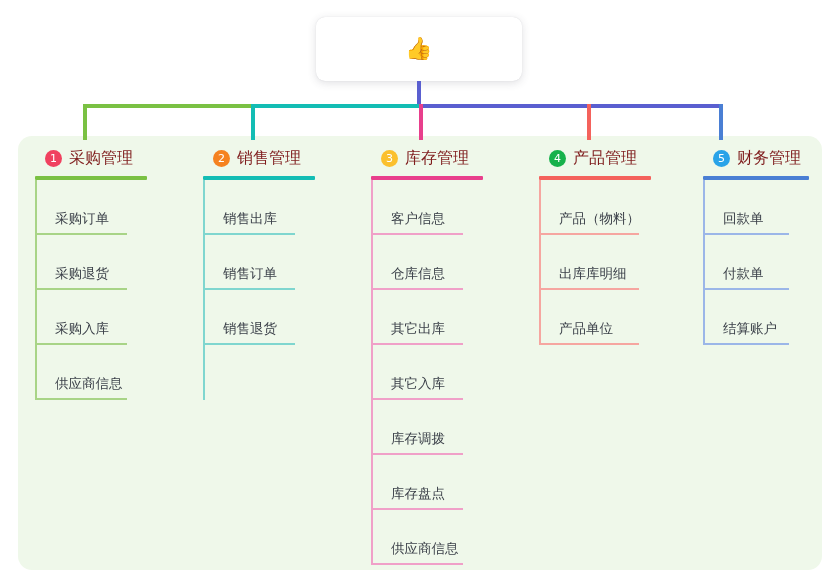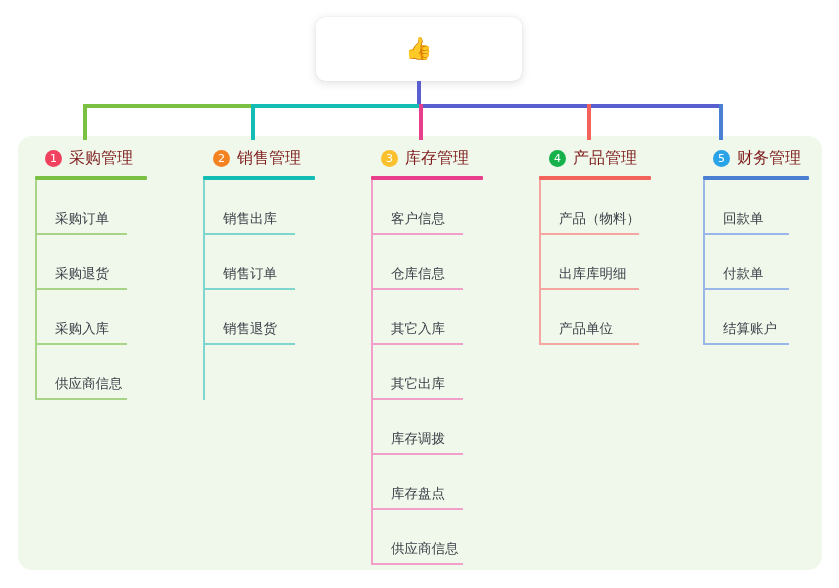--- a/index.html
+++ b/index.html
@@ -224,25 +224,25 @@
         <div class="spine" style="height: 385px; background: rgb(240, 160, 200);"></div>
         <div class="item">
           <span class="item-label">客户信息</span>
           <div class="item-rule" style="width: 92px; background: rgb(240, 160, 200);"></div>
         </div>
         <div class="item">
           <span class="item-label">仓库信息</span>
           <div class="item-rule" style="width: 92px; background: rgb(240, 160, 200);"></div>
         </div>
         <div class="item">
+          <span class="item-label">其它出库</span>
+          <div class="item-rule" style="width: 92px; background: rgb(240, 160, 200);"></div>
+        </div>
+        <div class="item">
           <span class="item-label">其它入库</span>
-          <div class="item-rule" style="width: 92px; background: rgb(240, 160, 200);"></div>
-        </div>
-        <div class="item">
-          <span class="item-label">其它出库</span>
           <div class="item-rule" style="width: 92px; background: rgb(240, 160, 200);"></div>
         </div>
         <div class="item">
           <span class="item-label">库存调拨</span>
           <div class="item-rule" style="width: 92px; background: rgb(240, 160, 200);"></div>
         </div>
         <div class="item">
           <span class="item-label">库存盘点</span>
           <div class="item-rule" style="width: 92px; background: rgb(240, 160, 200);"></div>
         </div>

